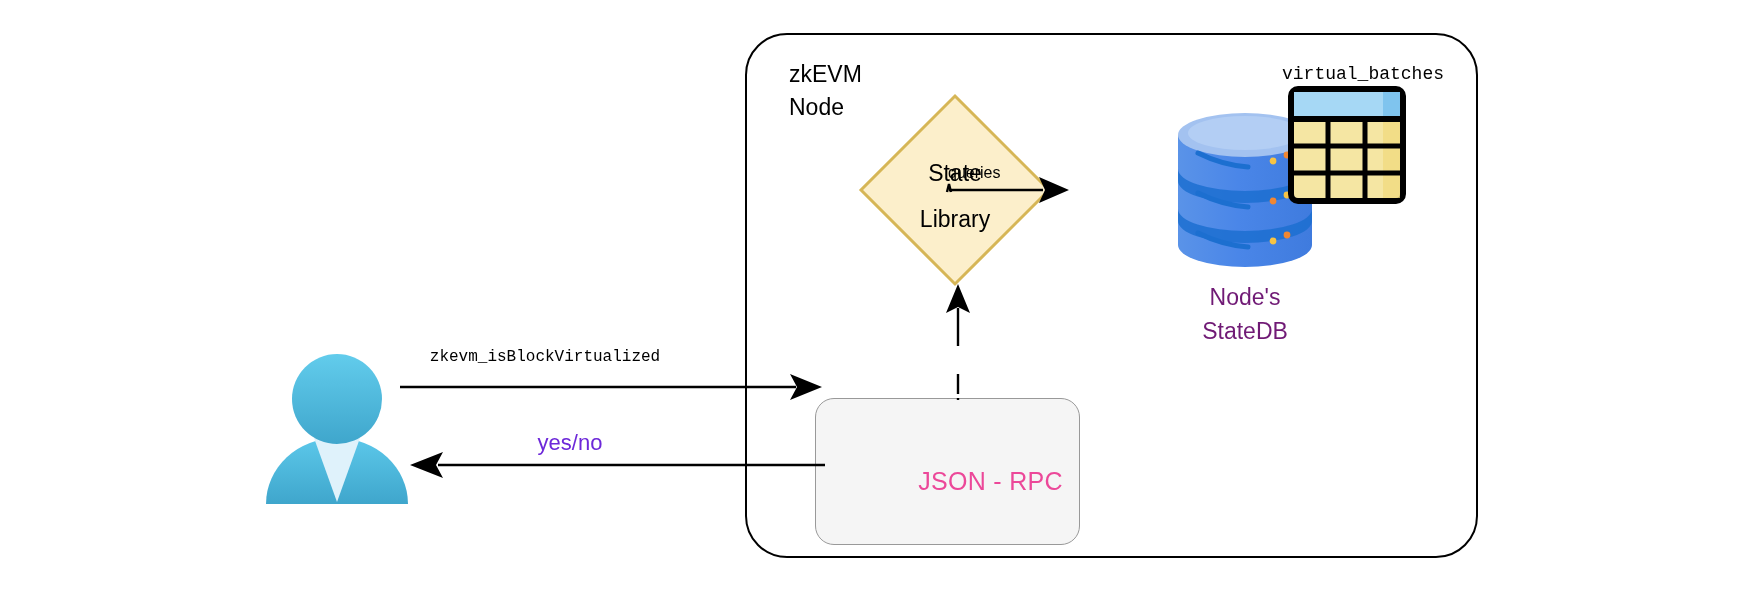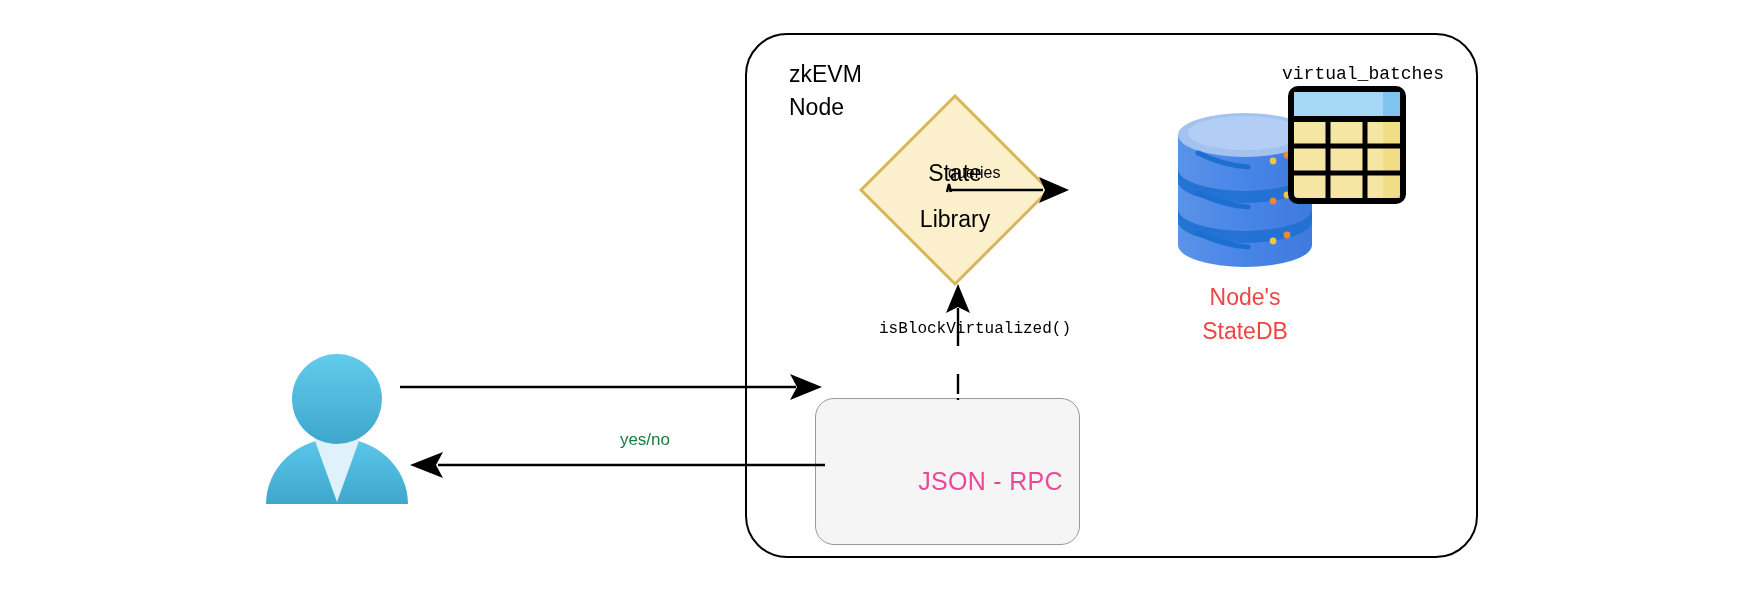--- a/index.html
+++ b/index.html
@@ -33,21 +33,21 @@
   #queries-arrow{ left:945px; top:160px; width:130px; height:62px; }
   #queries-label{
     left:948px; top:164px; width:80px; 
     font-size:16px; color:#000; font-family:"Liberation Sans",sans-serif;
   }
 
   
   #db-cyl{ left:1170px; top:105px; width:150px; height:170px; }
   #db-label{
     left:1150px; top:280px; width:190px; text-align:center;
-    font-size:23px; line-height:34px; color:#ef4444; white-space:pre-line;
+    font-size:23px; line-height:34px; color:#701a75; white-space:pre-line;
   }
 
   
   #vb-title{
     left:1282px; top:64px; width:190px; text-align:left;
     font-family:"Liberation Mono",monospace; font-size:18px; color:#000;
   }
   #vb-table{ left:1288px; top:86px; width:118px; height:118px; }
 
   
@@ -72,22 +72,22 @@
   
   #req-arrow{ left:400px; top:372px; width:425px; height:30px; }
   #req-label{
     left:400px; top:348px; width:290px; text-align:center;
     font-family:"Liberation Mono",monospace; font-size:16px; color:#000;
   }
 
   
   #res-arrow{ left:410px; top:450px; width:415px; height:30px; }
   #res-label{
-    left:470px; top:430px; width:200px; text-align:right;
-    font-size:17px; color:#15803d;
+    left:470px; top:430px; width:200px; text-align:center;
+    font-size:22px; color:#6d28d9;
   }
 
   
   #avatar{ left:262px; top:352px; width:150px; height:152px; }
 </style>
 </head>
 <body>
 
 <div id="stage">
 
@@ -164,22 +164,22 @@
   <div class="abs" id="rpc-label">JSON - RPC</div>
 
   <div class="abs" id="up-arrow">
     <svg width="40" height="120" viewBox="0 0 40 120">
       <line x1="20" y1="118" x2="20" y2="116" stroke="#000" stroke-width="2.4"></line>
       <line x1="20" y1="112" x2="20" y2="92" stroke="#000" stroke-width="2.4"></line>
       <line x1="20" y1="64" x2="20" y2="26" stroke="#000" stroke-width="2.4"></line>
       <polygon points="20,2 8,31 20,25 32,31" fill="#000"></polygon>
     </svg>
   </div>
-  <div class="abs" id="up-label">isBlockVirtualized()</div>
-
+
+  <div class="abs" id="req-label">zkevm_isBlockVirtualized</div>
   <div class="abs" id="req-arrow">
     <svg width="425" height="30" viewBox="0 0 425 30">
       <line x1="0" y1="15" x2="396" y2="15" stroke="#000" stroke-width="2.4"></line>
       <polygon points="422,15 390,2 397,15 390,28" fill="#000"></polygon>
     </svg>
   </div>
 
   <div class="abs" id="res-label">yes/no</div>
   <div class="abs" id="res-arrow">
     <svg width="415" height="30" viewBox="0 0 415 30">

